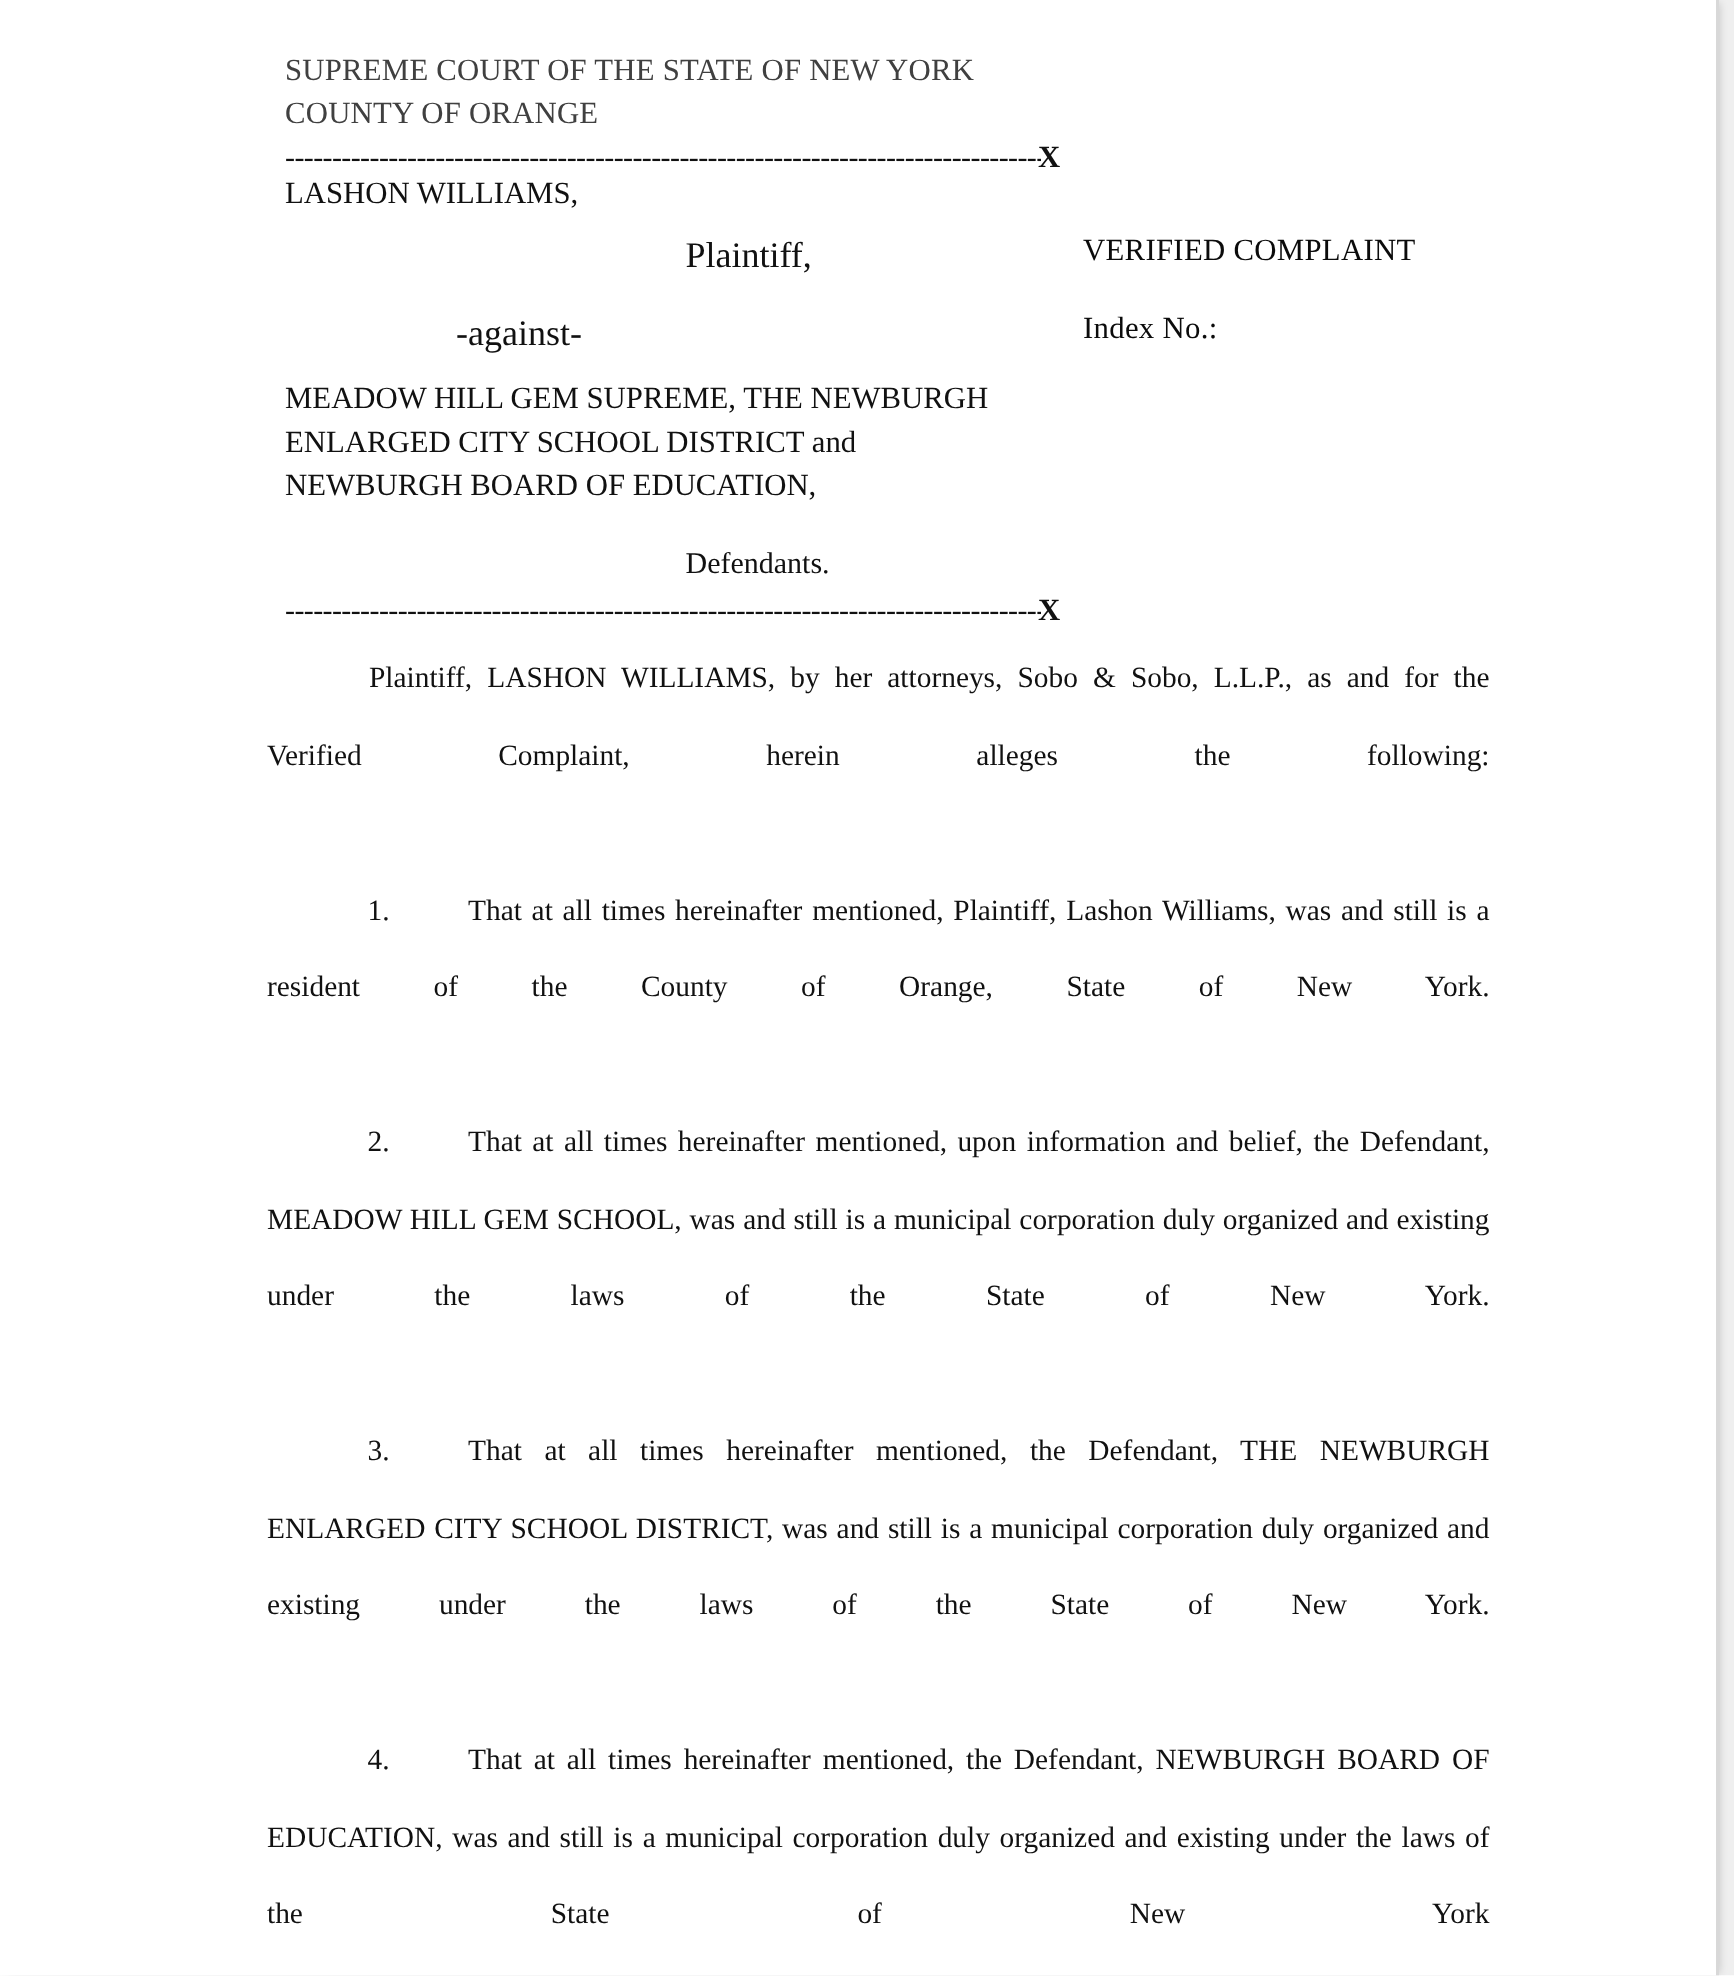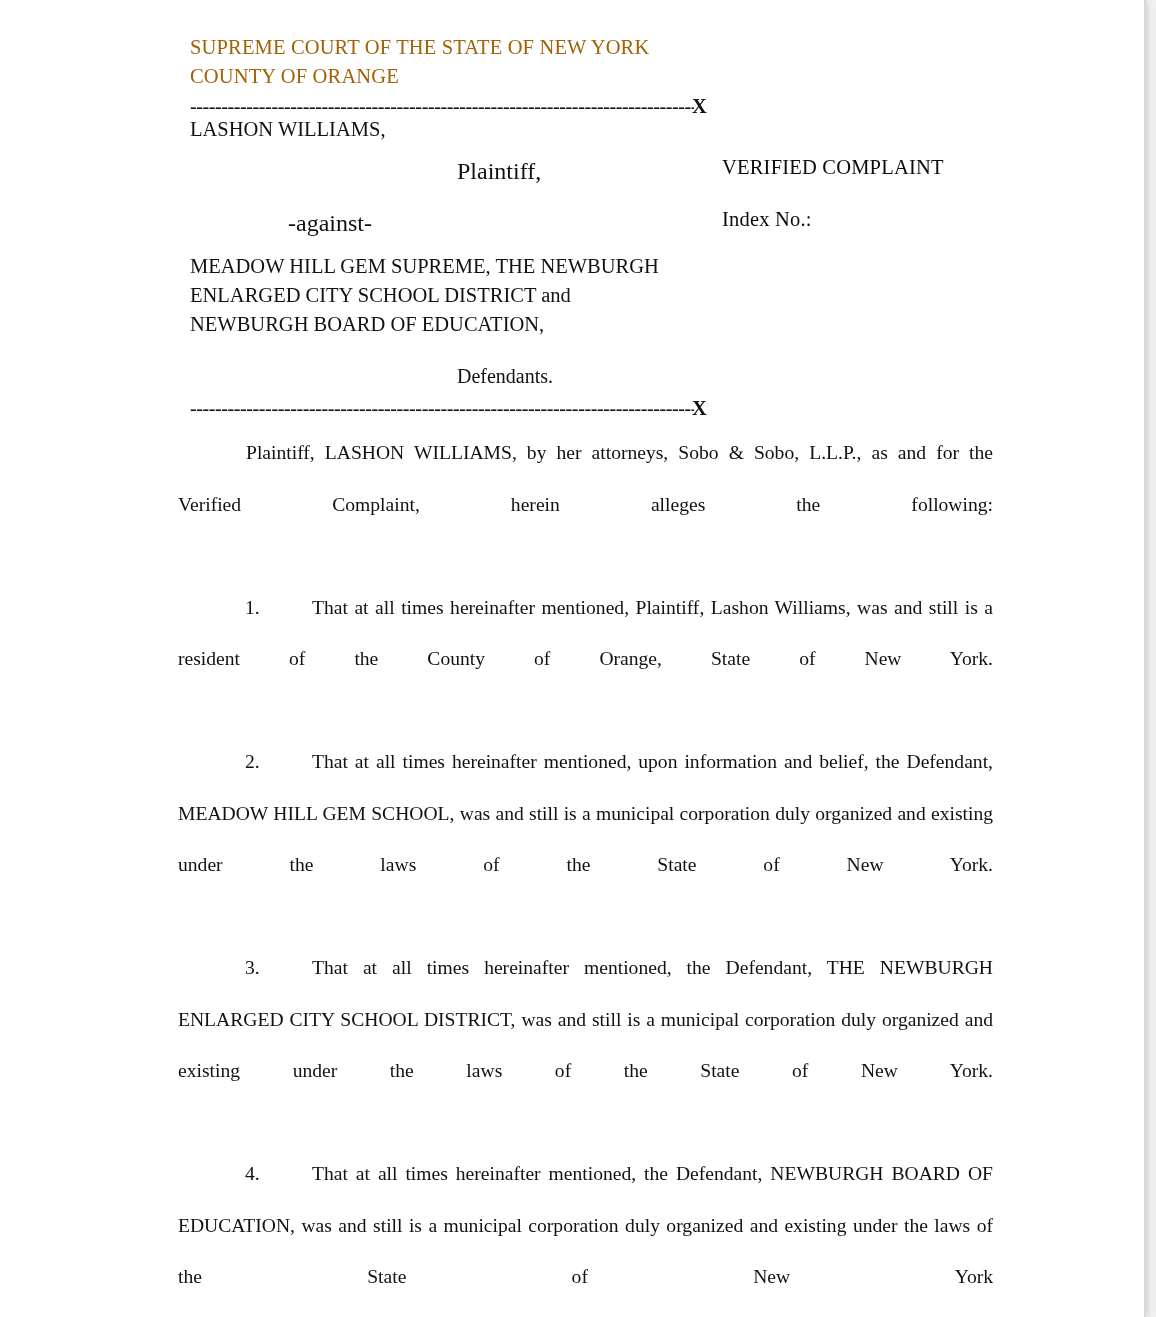--- a/index.html
+++ b/index.html
@@ -46,21 +46,21 @@
   .caption {
     position: absolute;
     left: 190px;
     top: 33px;
     width: 820px;
   }
   .court-line {
     font-size: 20.5px;
     line-height: 29px;
     letter-spacing: 0.15px;
-    color: #a16207;
+    color: #404040;
     white-space: nowrap;
   }
 
   .rule {
     position: relative;
     height: 22px;
     margin-top: 2px;
     font-size: 20px;
     line-height: 22px;
     color: #111;
@@ -182,21 +182,21 @@
     </div>
 
     <div class="party-name">LASHON WILLIAMS,</div>
 
     <div class="cap-row">
       <span class="cap-left" style="left:267px; top:14px;">Plaintiff,</span>
       <span class="cap-right" style="top:12px;">VERIFIED COMPLAINT</span>
     </div>
 
     <div class="cap-row">
-      <span class="cap-left" style="left:98px; top:12px;text-align:right;">-against-</span>
+      <span class="cap-left" style="left:114px; top:12px;text-align:right;">-against-</span>
       <span class="cap-right" style="top:10px;">Index No.:</span>
     </div>
 
     <div class="defendants-block">
       <div>MEADOW HILL GEM SUPREME, THE NEWBURGH</div>
       <div>ENLARGED CITY SCHOOL DISTRICT and</div>
       <div>NEWBURGH BOARD OF EDUCATION,</div>
     </div>
 
     <div style="height:26px;"></div>

